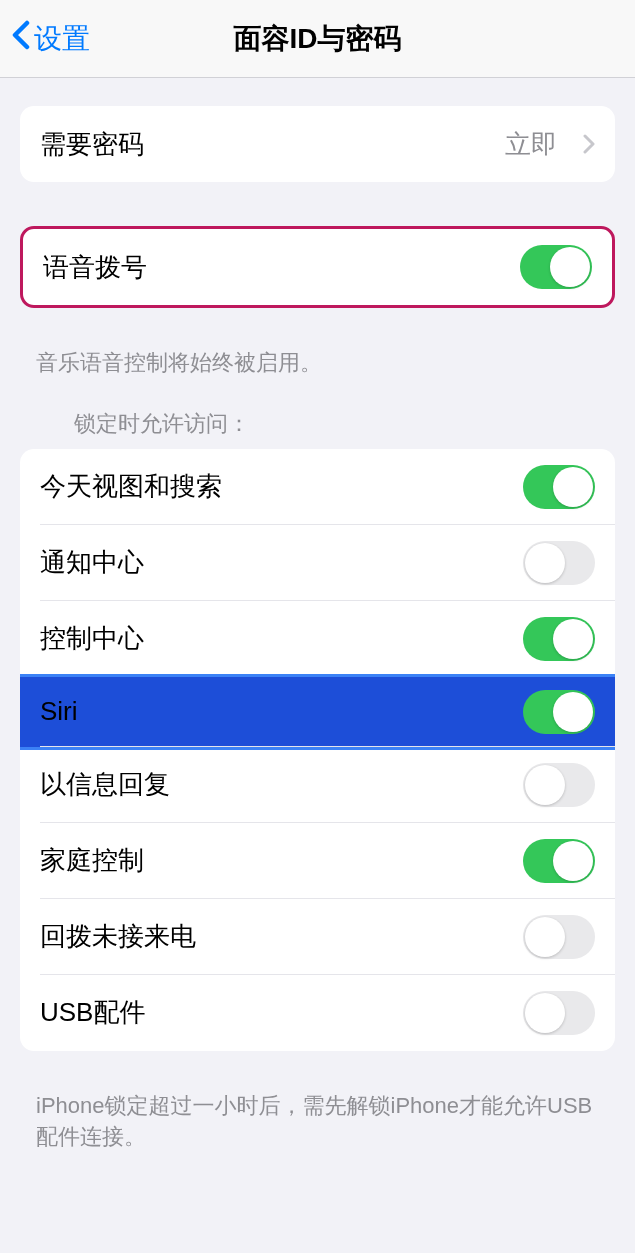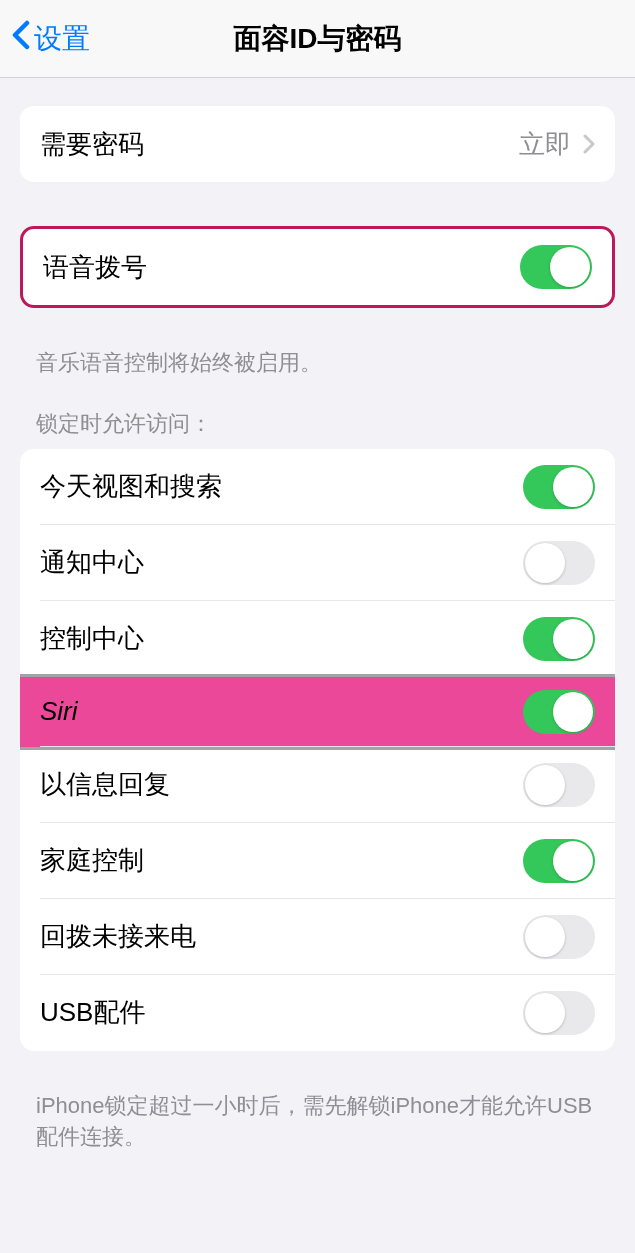--- a/index.html
+++ b/index.html
@@ -67,34 +67,33 @@
     .row:not(:last-child)::after {
       content: '';
       position: absolute;
       bottom: 0;
       left: 20px;
       right: 0;
       height: 1px;
       background-color: #e5e5ea;
     }
     .row.highlighted-inner {
-      border: 3px solid #a3a3a3;
+      border: 3px solid #3b82f6;
       margin: -3px;
       z-index: 1;
-      background: #ec4899;
-      font-style: italic;
+      background: #1d4ed8;
     }
     .row-label {
       font-size: 26px;
       color: #000;
     }
     .row-right {
       display: flex;
       align-items: center;
-      gap: 12px;
+      gap: 26px;
       text-align: center;
     }
     .row-value {
       font-size: 26px;
       color: #8e8e93;
     }
     .chevron-right {
       width: 12px;
       height: 20px;
       color: #c7c7cc;
@@ -131,20 +130,21 @@
       font-size: 22px;
       color: #8e8e93;
       padding: 10px 36px 0 36px;
       line-height: 1.4;
       margin-top: 30px;
     }
     .section-header {
       font-size: 22px;
       color: #8e8e93;
       padding: 30px 40px 10px 36px;
+      margin-left: 38px;
     }
     .group-list {
       margin: 0 20px;
       background-color: #fff;
       border-radius: 14px;
       overflow: hidden;
     }
   </style>
 </head>
 <body>

